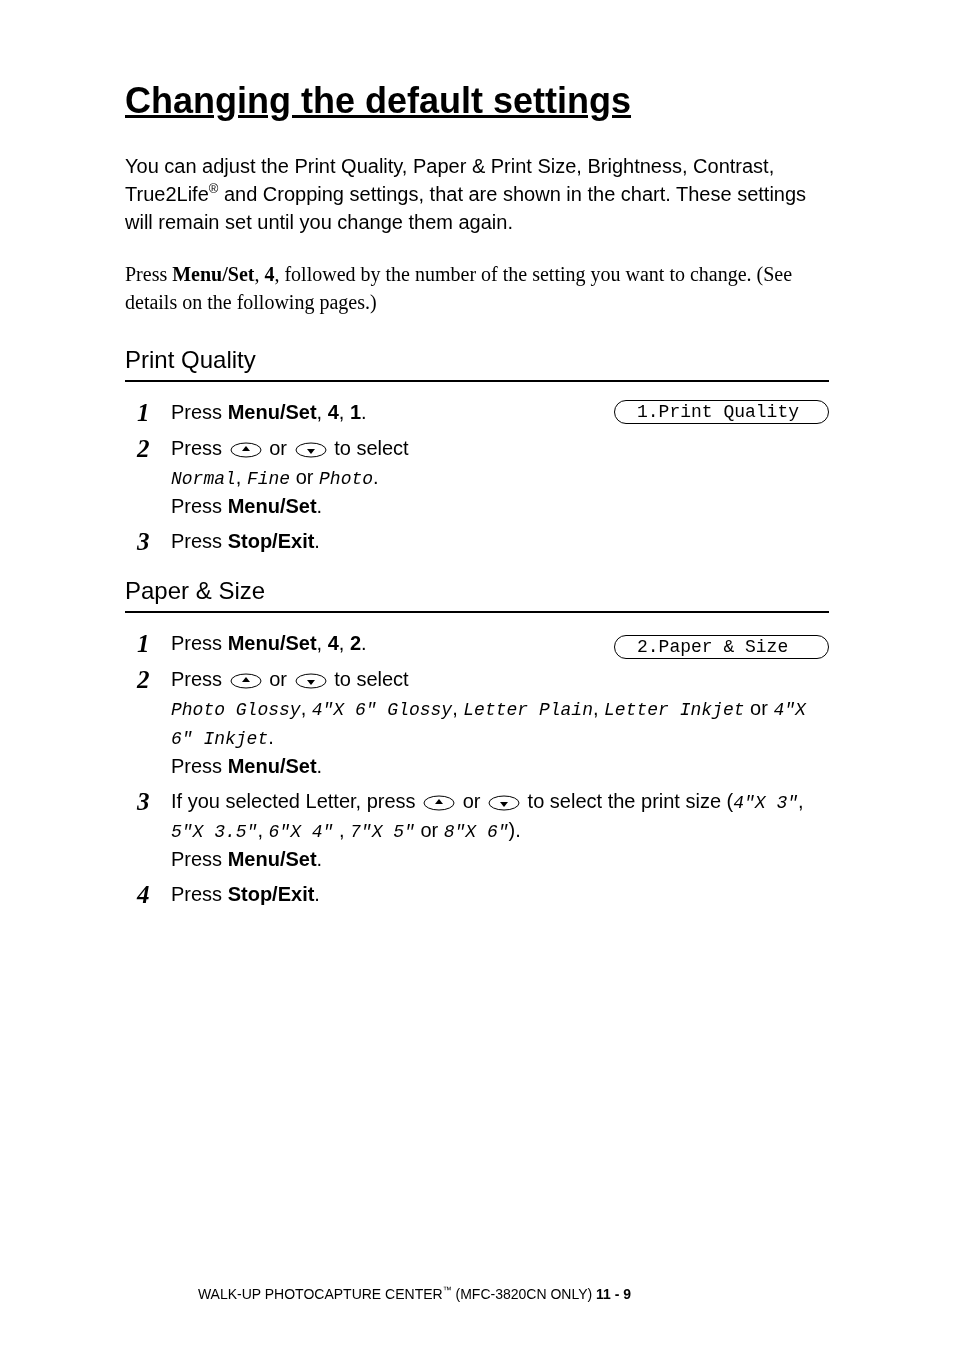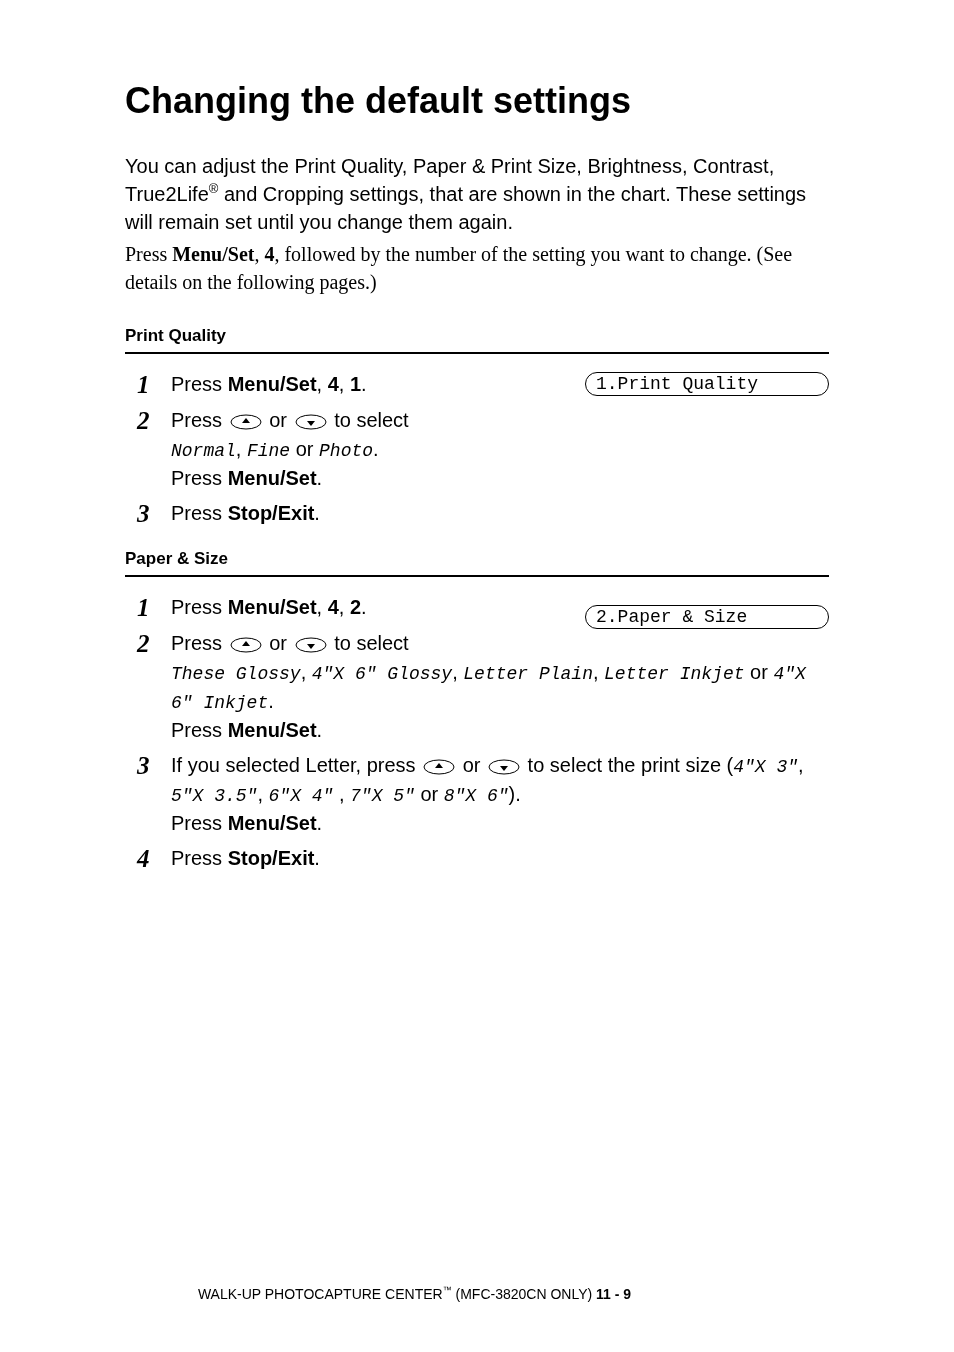--- a/index.html
+++ b/index.html
@@ -12,39 +12,40 @@
       background: white;
       width: 954px;
       height: 1352px;
       padding: 80px 125px 50px 125px;
       position: relative;
     }
     .page-title {
       font-size: 36px;
       font-weight: bold;
       margin-bottom: 30px;
+      text-decoration: underline;
     }
     .intro-para {
       font-size: 20px;
       line-height: 1.4;
-      margin-bottom: 4px;
+      margin-bottom: 24px;
     }
     .intro-para2 {
       font-size: 20px;
       line-height: 1.4;
       margin-bottom: 30px;
       font-family: Liberation Serif, serif;
     }
     .sup {
       font-size: 13px;
       vertical-align: super;
     }
     .section-title {
-      font-size: 17px;
-      font-weight: bold;
+      font-size: 24px;
+      font-weight: normal;
       margin-bottom: 6px;
       margin-top: 20px;
     }
     .section-hr {
       border: none;
       border-top: 2px solid #000;
       margin-bottom: 16px;
     }
     .step-list {
       list-style: none;
@@ -74,37 +75,37 @@
     }
     .mono {
       font-family: "Courier New", monospace;
       font-size: 18px;
       font-style: italic;
     }
     .display-box {
       display: inline-block;
       border: 1.5px solid #000;
       border-radius: 12px;
-      padding: 1px 10px;
+      padding: 1px 22px;
       font-family: "Courier New", monospace;
       font-size: 18px;
-      width: 244px;
+      width: 215px;
       text-align: left;
     }
     .section1-wrap {
       position: relative;
     }
     .display1-pos {
       position: absolute;
       top: 2px;
       right: 0;
     }
     .display2-pos {
       position: absolute;
-      top: 12px;
+      top: 6px;
       right: 0;
     }
     .arrow-btn {
       display: inline-block;
       vertical-align: middle;
       margin: 0 2px;
     }
     .arrow-btn svg {
       display: block;
     }
@@ -186,21 +187,21 @@
     <li class="step-item">
       <span class="step-num">2</span>
       <span class="step-body">
         <span>Press </span><span class="arrow-btn"><svg width="32" height="16" viewBox="0 0 32 16">
               <ellipse cx="16" cy="8" rx="15" ry="7" fill="white" stroke="black" stroke-width="1"></ellipse>
               <path d="M16 4 L12 9 L20 9 Z" fill="black"></path>
             </svg></span><span> or </span><span class="arrow-btn"><svg width="32" height="16" viewBox="0 0 32 16">
               <ellipse cx="16" cy="8" rx="15" ry="7" fill="white" stroke="black" stroke-width="1"></ellipse>
               <path d="M16 12 L12 7 L20 7 Z" fill="black"></path>
             </svg></span><span> to select </span><br>
-        <span class="mono">These Glossy</span><span>, </span><span class="mono">4"X 6" Glossy</span><span>, </span><span class="mono">Letter Plain</span><span>, </span><span class="mono">Letter Inkjet</span><span> or </span><span class="mono">4"X 6" Inkjet</span><span>.</span><br>
+        <span class="mono">Photo Glossy</span><span>, </span><span class="mono">4"X 6" Glossy</span><span>, </span><span class="mono">Letter Plain</span><span>, </span><span class="mono">Letter Inkjet</span><span> or </span><span class="mono">4"X 6" Inkjet</span><span>.</span><br>
         <span>Press </span><span class="bold">Menu/Set</span><span>.</span>
       </span>
     </li>
     <li class="step-item">
       <span class="step-num">3</span>
       <span class="step-body">
         <span>If you selected Letter, press </span><span class="arrow-btn"><svg width="32" height="16" viewBox="0 0 32 16">
               <ellipse cx="16" cy="8" rx="15" ry="7" fill="white" stroke="black" stroke-width="1"></ellipse>
               <path d="M16 4 L12 9 L20 9 Z" fill="black"></path>
             </svg></span><span> or </span><span class="arrow-btn"><svg width="32" height="16" viewBox="0 0 32 16">

